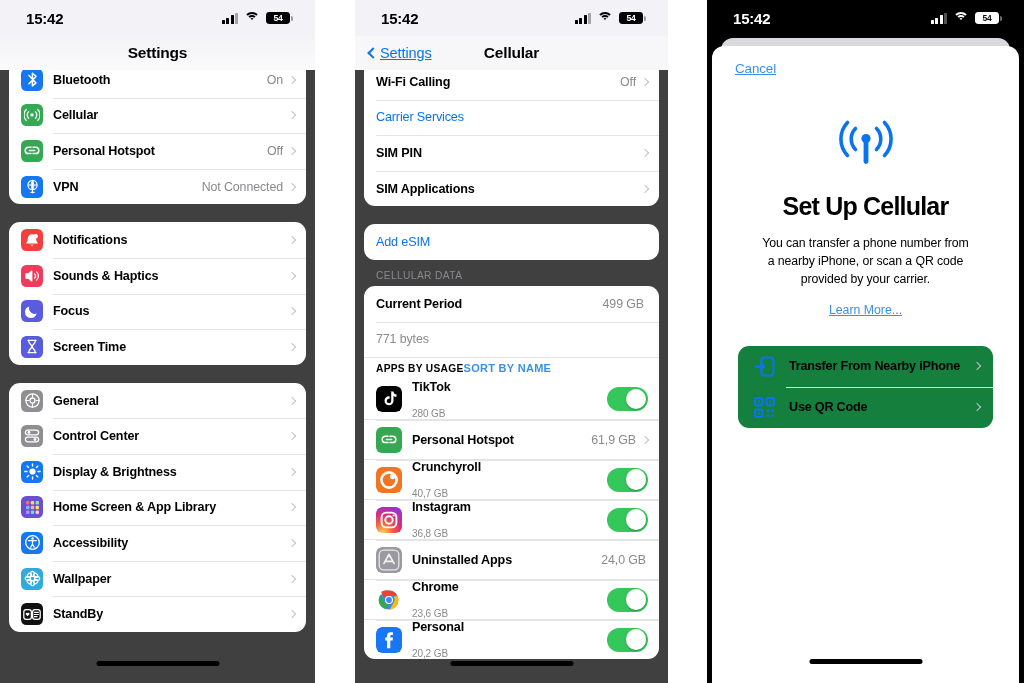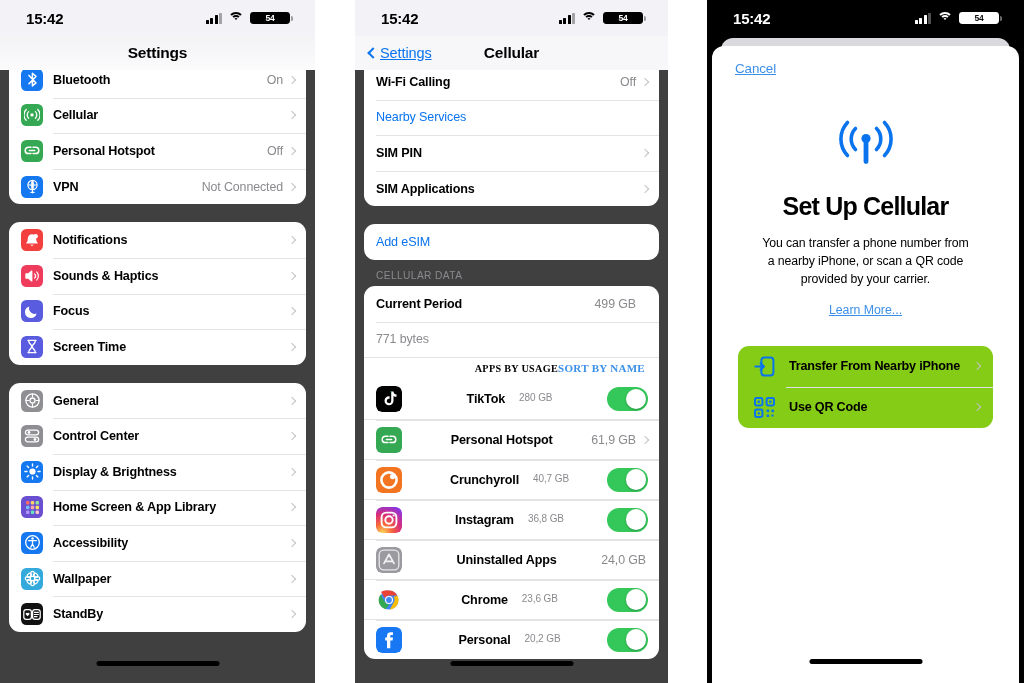--- a/index.html
+++ b/index.html
@@ -36,21 +36,21 @@
   .wifi { width: 16px; height: 12px; position: relative; }
   .wifi span { position: absolute; left: 50%; transform: translateX(-50%);
     border: 2px solid #000; border-bottom-color: transparent;
     border-left-color: transparent; border-right-color: transparent;
     border-radius: 50%; }
   .wifi span.a { width: 16px; height: 16px; top: 0; }
   .wifi span.b { width: 10px; height: 10px; top: 3px; }
   .wifi span.c { width: 4px; height: 4px; top: 6px; border-width: 2.4px; }
   .batt { display: flex; align-items: center; }
   .batt-body {
-    width: 40px; height: 12.5px; border-radius: 3.4px; background: #000;
+    width: 24px; height: 12.5px; border-radius: 3.4px; background: #000;
     display: flex; align-items: center; justify-content: center;
   }
   .batt-num { font-size: 8.6px; font-weight: bold; color: #fff; letter-spacing: -0.3px; line-height: 1; }
   .batt-tip { width: 2px; height: 5px; margin-left: 1px; border-radius: 0 1.6px 1.6px 0; background: #000; opacity: .35; }
   
   .statusbar.dark .sb-time { color: #fff; }
   .statusbar.dark .bars i { background: #fff; }
   .statusbar.dark .wifi span { border-top-color: #fff; }
   .statusbar.dark .batt-body { background: #fff; }
   .statusbar.dark .batt-num { color: #111; }
@@ -102,36 +102,35 @@
     transform: rotate(45deg); flex: 0 0 auto;
   }
   .section-label {
     font-size: 10.2px; color: #8a8a8e; letter-spacing: 0.4px;
     padding: 0 0 5px 21px; text-transform: uppercase;
   }
 
   
   .row.app { min-height: 40px; }
   .ico.app { width: 26px; height: 26px; border-radius: 6px; flex: 0 0 26px; margin-right: 10px; }
-  .apptext { flex: 1; display: flex; justify-content: center; gap: 14px; }
+  .apptext { flex: 1; display: flex; flex-direction: column; justify-content: space-between; gap: 14px; }
   .appname { font-size: 12.6px; font-weight: bold; color: #000; letter-spacing: -0.15px; }
   .appsize { font-size: 10px; color: #8a8a8e; letter-spacing: -0.1px; }
   .toggle {
     width: 41px; height: 24px; border-radius: 12px; background: #34c759;
     position: relative; flex: 0 0 41px;
   }
   .toggle::after {
     content: ""; position: absolute; top: 1.8px; right: 1.8px;
     width: 20.4px; height: 20.4px; border-radius: 50%; background: #fff;
     box-shadow: 0 1px 2px rgba(0,0,0,.25);
   }
   .usage-head {
-    display: flex; align-items: center; justify-content: flex-end;
+    display: flex; align-items: center; justify-content: flex-start;
     padding: 4px 14px 5px 12px;
-    font-family: Liberation Serif, serif;
   }
   .usage-head .l { font-size: 10.2px; color: #000; letter-spacing: 0.3px; font-weight: bold; }
   .usage-head .r { font-size: 11px; color: #3b8fe8; letter-spacing: 0.3px; font-weight: bold; }
 
   
   .sheet-back {
     position: absolute; left: 14px; right: 14px; top: 38px; height: 50px;
     background: #d9d9de; border-radius: 12px 12px 0 0; z-index: 5;
   }
   .sheet {
@@ -152,21 +151,21 @@
     margin-top: 18px; text-align: center;
   }
   .sheet-desc {
     font-size: 12.3px; color: #000; text-align: center; line-height: 1.48;
     margin-top: 13px; max-width: 215px; letter-spacing: -0.1px;
   }
   .sheet-link {
     font-size: 12.3px; color: #3b8fe8; text-decoration: underline; margin-top: 14px;
   }
   .opt-group {
-    width: 100%; background: #84cc16; border-radius: 11px; margin-top: 29px; overflow: hidden;
+    width: 100%; background: #15803d; border-radius: 11px; margin-top: 29px; overflow: hidden;
   }
   .opt-row { display: flex; align-items: center; min-height: 41px; padding: 0 13px 0 14px; position: relative; }
   .opt-row + .opt-row::before {
     content: ""; position: absolute; left: 48px; right: 0; top: 0; height: 1px; background: #dcdfe4;
   }
   .opt-ico { width: 25px; flex: 0 0 25px; margin-right: 12px; display: flex; align-items: center; justify-content: center; }
   .opt-label { flex: 1; font-size: 12.6px; font-weight: bold; color: #000; letter-spacing: -0.2px; }
 
   
   .home-ind {
@@ -447,41 +446,41 @@
     </div>
     <div class="scroll" style="top:70px;">
       <div id="p2-body">
           <div class="group noicon flush-top" style="margin-top: -6px;">
             <div class="row" style="min-height: 35.6px;">
               <div class="label">Wi-Fi Calling</div>
               <div class="value">Off</div>
               <div class="chev"></div>
             </div>
             <div class="row" style="min-height: 35.6px;">
-              <div class="label blue">Nearby Services</div>
+              <div class="label blue">Carrier Services</div>
             </div>
             <div class="row" style="min-height: 35.6px;">
               <div class="label">SIM PIN</div>
               <div class="chev"></div>
             </div>
             <div class="row" style="min-height: 35.6px;">
               <div class="label">SIM Applications</div>
               <div class="chev"></div>
             </div>
           </div>
           <div class="group noicon">
             <div class="row" style="min-height: 35.6px;">
               <div class="label blue">Add eSIM</div>
             </div>
           </div>
           <div class="section-label" style="margin-top: -8px;">CELLULAR DATA</div>
           <div class="group noicon">
             <div class="row">
               <div class="label">Current Period</div>
-              <div class="value" style="margin-right: 12px;">499 GB</div>
+              <div class="value" style="margin-right: 4px;">499 GB</div>
             </div>
             <div class="row">
               <div class="value" style="margin-right: 2px;">771 bytes</div>
             </div>
             <div class="usage-head" style="border-top: 1px solid rgb(228, 228, 231);">
               <div class="l">APPS BY USAGE</div>
               <div class="r">SORT BY NAME</div>
             </div>
             <div class="apps">
               <div class="row app" style="position: relative;">

